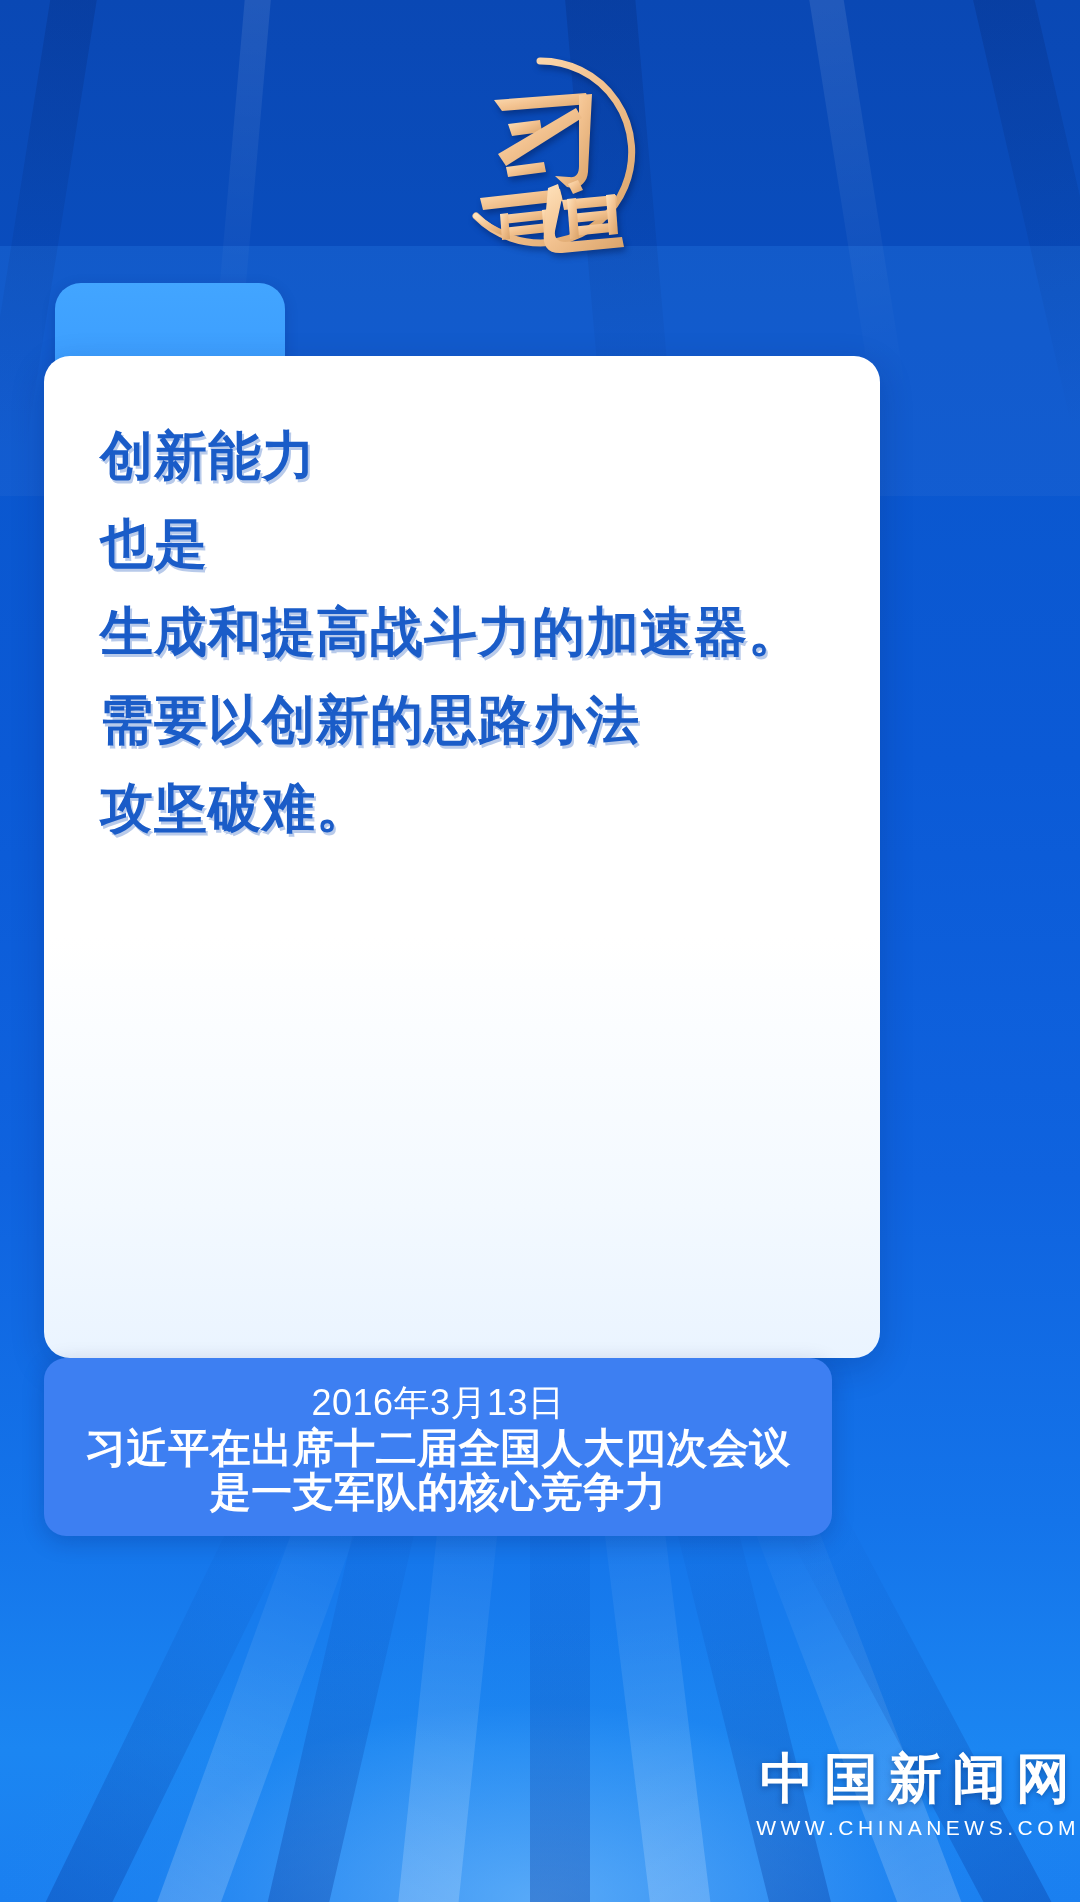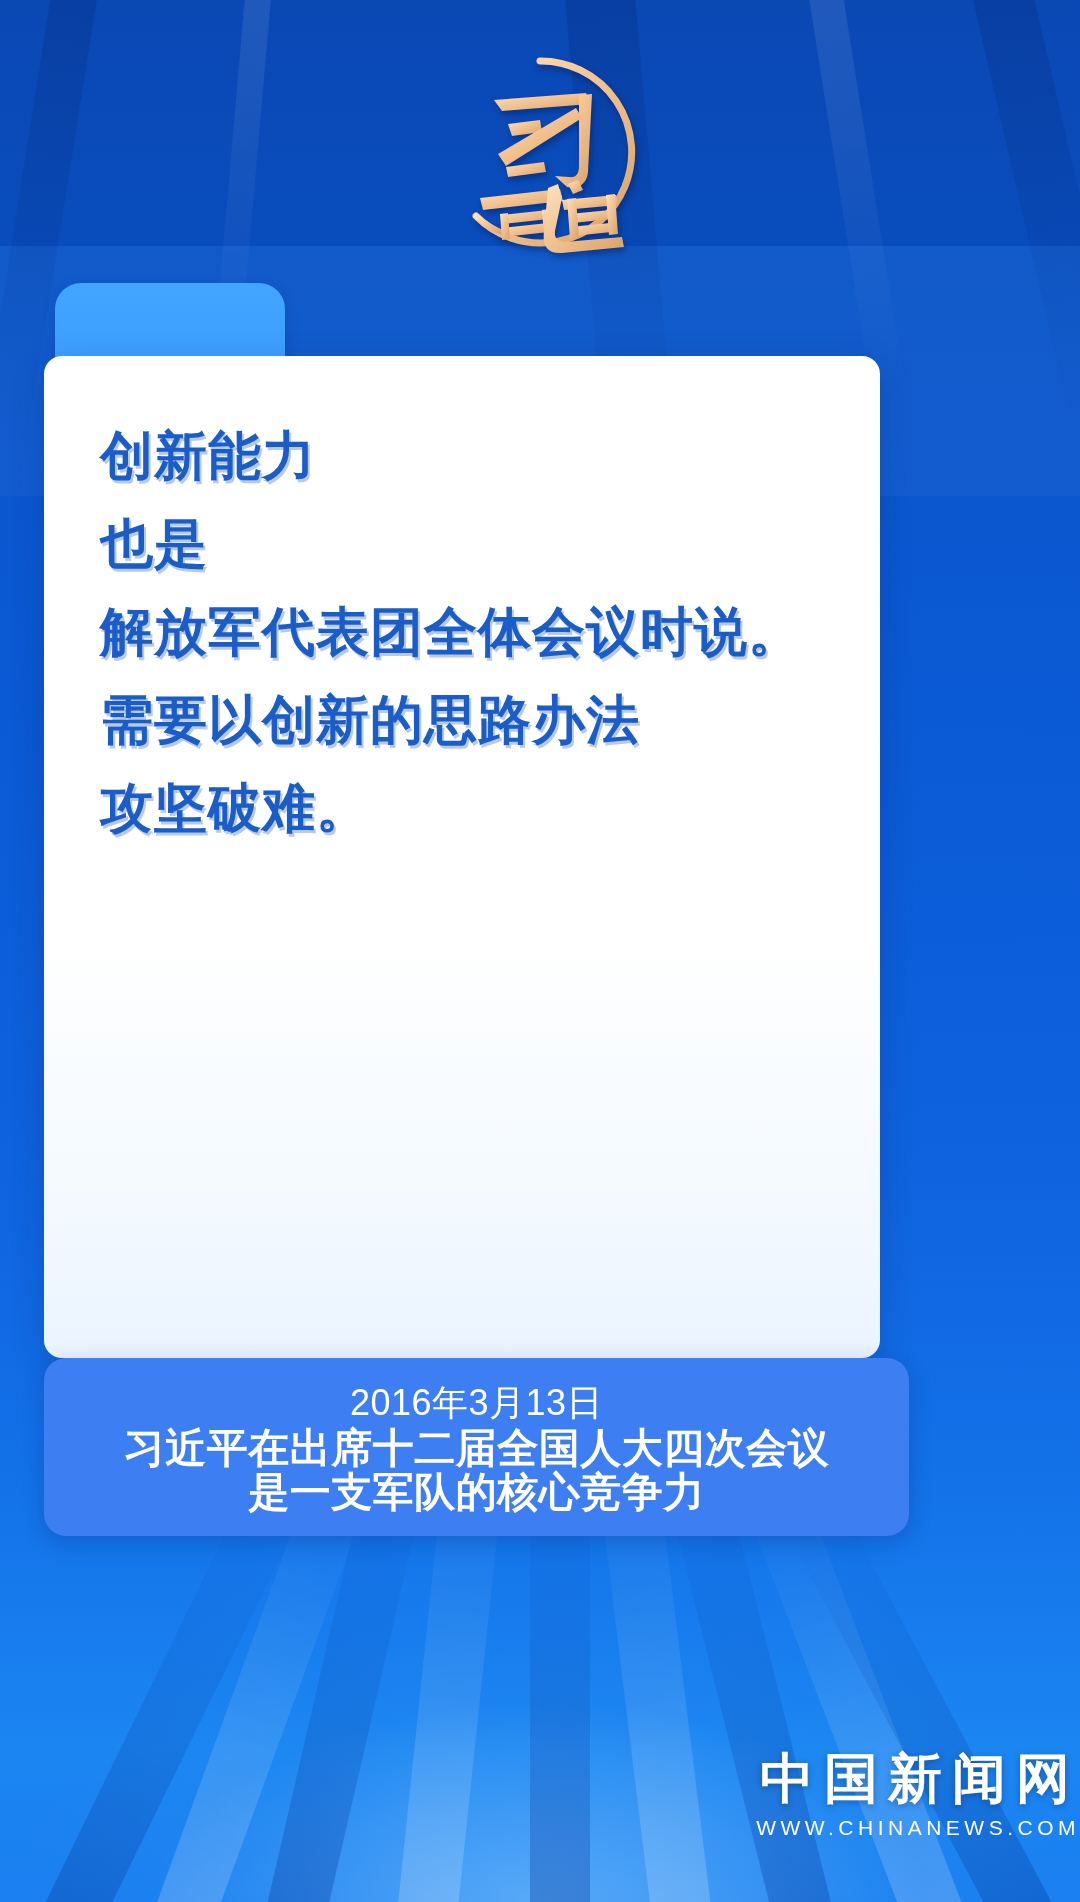--- a/index.html
+++ b/index.html
@@ -58,41 +58,41 @@
   
   .card-tab{
     position:absolute; left:55px; top:283px; width:230px; height:120px;
     background:linear-gradient(180deg,#42a5ff,#3a9bff);
     border-radius:26px 26px 0 0;
     box-shadow:0 4px 14px rgba(0,30,90,.18);
   }
   .card{
     position:absolute; left:44px; top:356px; width:836px; height:1002px;
     background:linear-gradient(180deg,#ffffff 0%, #ffffff 58%, #f3f9ff 85%, #eaf4ff 100%);
-    border-radius:18px;
+    border-radius:26px;
     box-shadow:0 10px 34px rgba(0,25,80,.20);
     overflow:hidden;
   }
   .quote{
     position:absolute; left:56px; top:56px; right:34px;
   }
   .qline{
     color:#1a5cc8;
     font-family:"Liberation Sans","DejaVu Sans",sans-serif;
     font-weight:700;
     font-size:53px;
     line-height:88px;
     letter-spacing:1px;
     white-space:nowrap;
     text-shadow:2px 3px 0 rgba(20,80,185,.30);
   }
 
   
   .caption{
-    position:absolute; left:44px; top:1358px; width:865px; height:178px;
+    position:absolute; left:44px; top:1358px; width:788px; height:178px;
     background:#3d7ff2;
     border-radius:22px;
     display:flex; flex-direction:column; align-items:center; justify-content:center;
     box-shadow:0 6px 22px rgba(0,25,90,.22);
   }
   .cap-date{
     color:#ffffff; font-size:36px; font-weight:400; line-height:46px;
     letter-spacing:.5px;
   }
   .cap-line{
@@ -194,21 +194,21 @@
       <span class="seal-label">习言道</span>
     </div>
   </div>
 
   <div class="card-tab"></div>
 
   <div class="card">
     <div class="quote">
       <div class="qline">创新能力</div>
       <div class="qline">也是</div>
-      <div class="qline">解放军代表团全体会议时说。</div>
+      <div class="qline">生成和提高战斗力的加速器。</div>
       <div class="qline">需要以创新的思路办法</div>
       <div class="qline">攻坚破难。</div>
     </div>
   </div>
 
   <div class="caption">
     <div class="cap-date">2016年3月13日</div>
     <div class="cap-line">习近平在出席十二届全国人大四次会议</div>
     <div class="cap-line">是一支军队的核心竞争力</div>
   </div>

